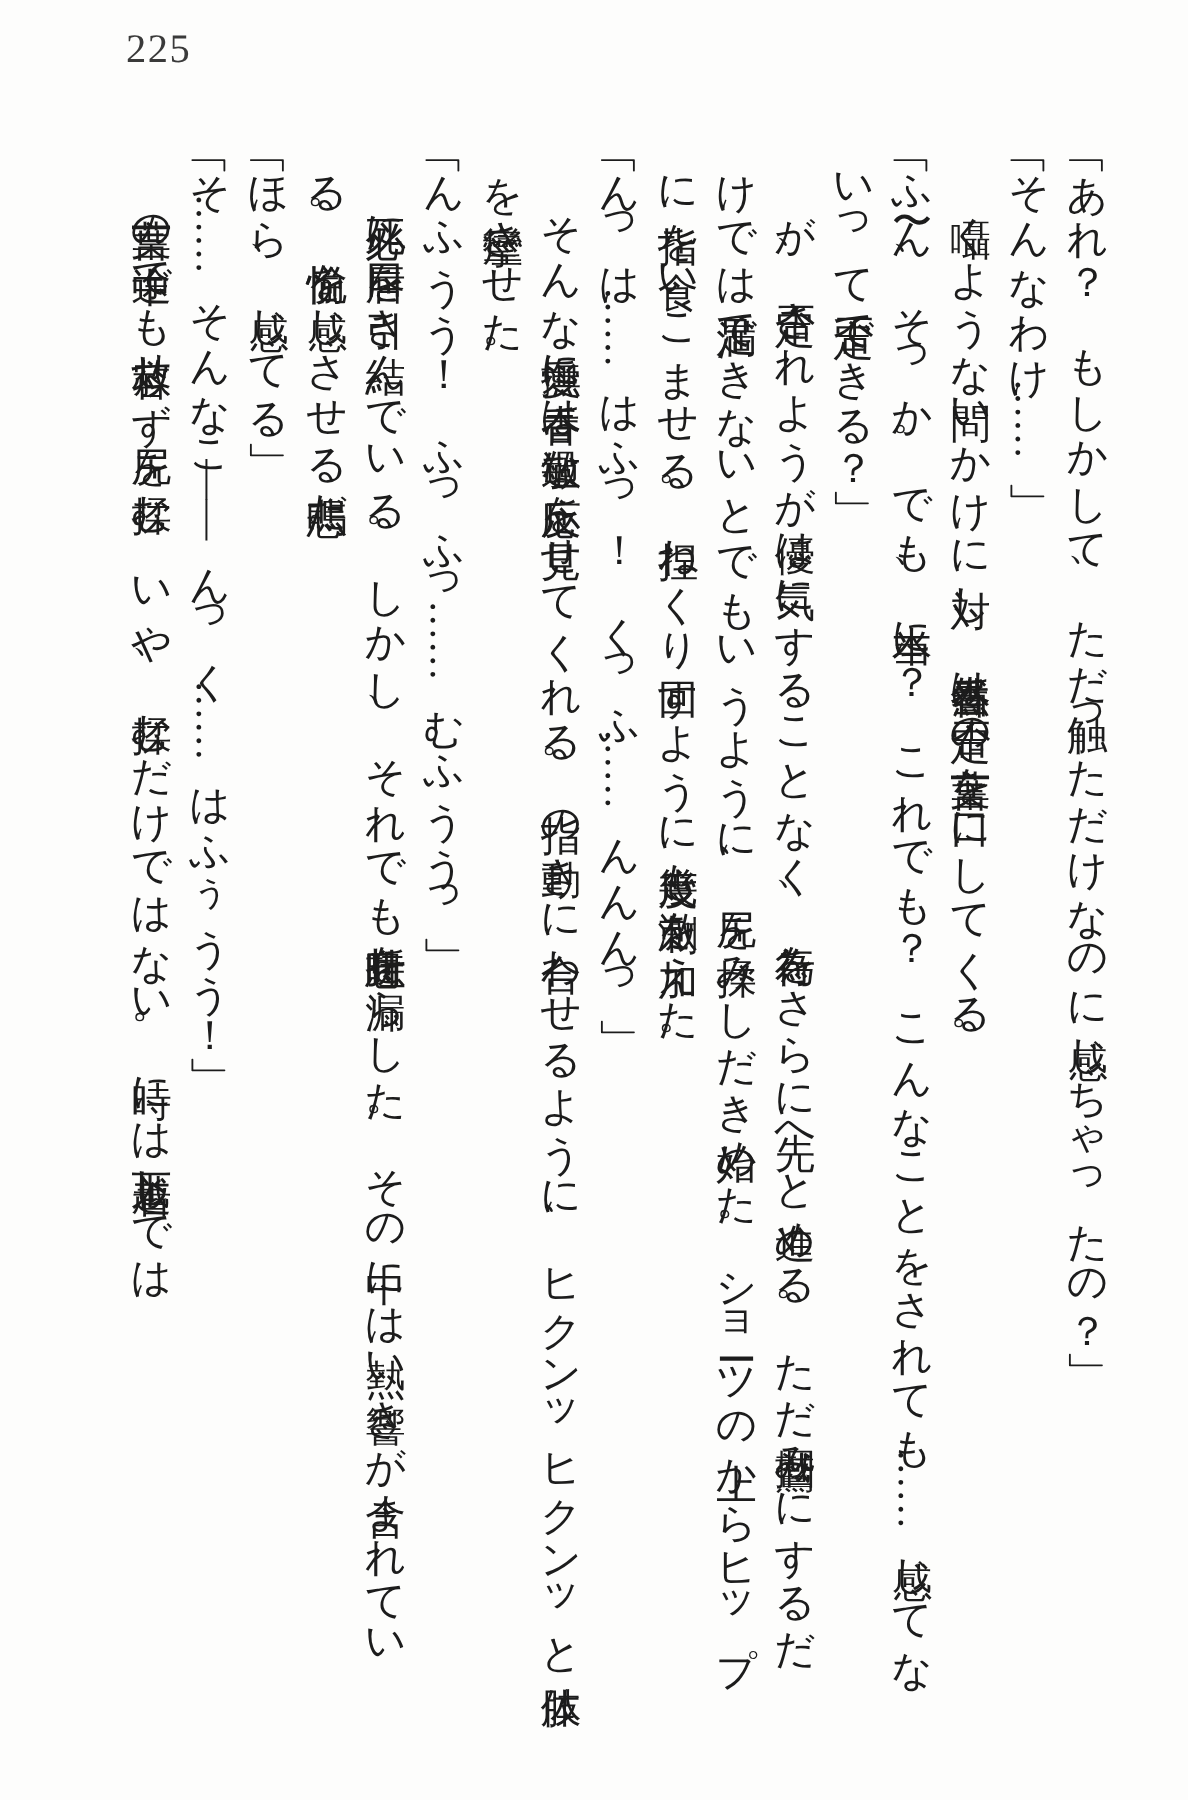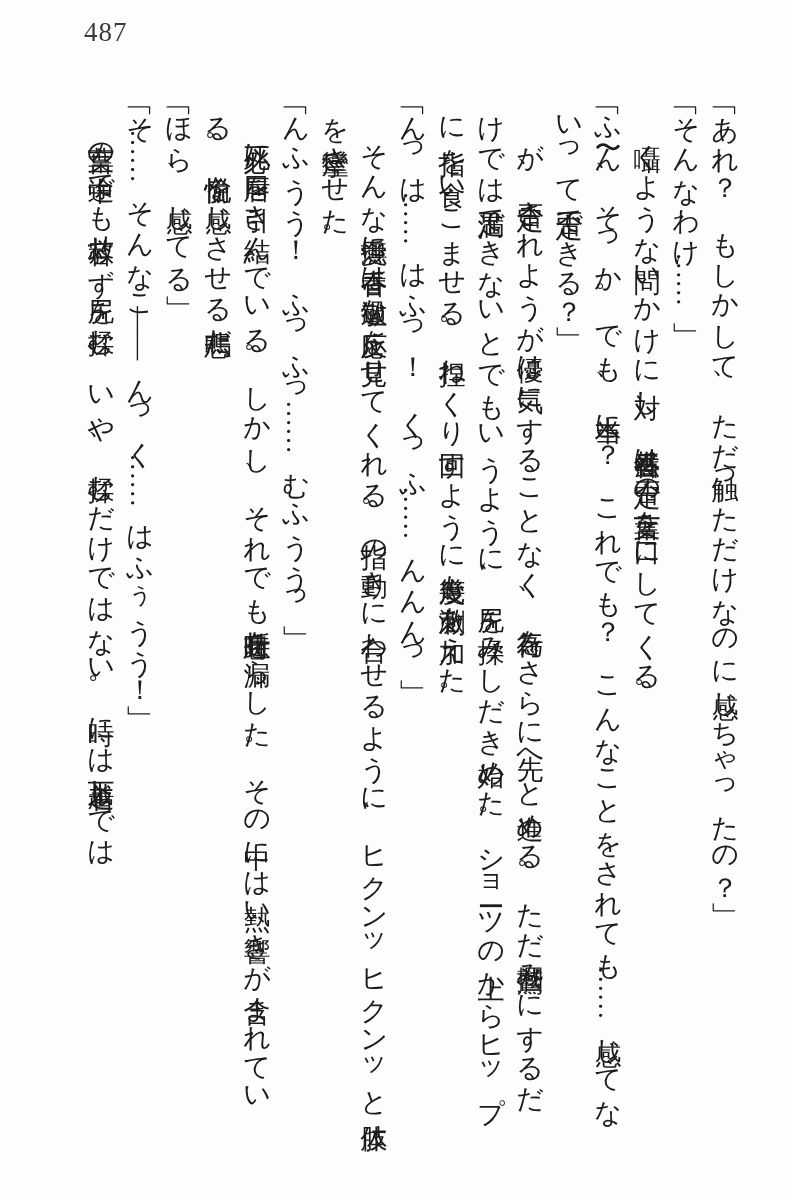--- a/index.html
+++ b/index.html
@@ -42,21 +42,21 @@
     padding: 0;
   }
   .para.indent {
     text-indent: 1em;
   }
 </style>
 </head>
 <body>
 
 <div class="page">
-  <div class="page-number">487</div>
+  <div class="page-number">225</div>
   <div class="text-block">
       <p class="para">「あれ？　もしかして、ただ触っただけなのに感じちゃったの？」</p>
       <p class="para">「そんなわけ……」</p>
       <p class="para indent">囁くような問いかけに対し、当然春香は否定の言葉を口にしてくる。</p>
       <p class="para">「ふ〜ん、そっか。でも、本当に？　これでも？　こんなことをされても……感じてないって否定できる？」</p>
       <p class="para indent">が、否定されようが優は気にすることなく、行為をさらに先へと進める。ただ鷲摑みにするだけでは満足できないとでもいうように、尻を揉みしだき始めた。ショーツの上からヒップに指を食いこませる。捏ねくり回すように幾度も刺激を加えた。</p>
       <p class="para">「んっは……はふっ！　くっふ……んんんっ」</p>
       <p class="para indent">そんな愛撫に春香は過敏な反応を見せてくれる。指の動きに合わせるように、ヒクンッヒクンッと肢体を痙攣させた。</p>
       <p class="para">「んふうう！　ふっふっ……むふううっ」</p>
       <p class="para indent">必死に口唇を引き結んでいる。しかし、それでも時折吐息を漏らした。その中には熱い響きが含まれている。愉悦を感じさせる悲鳴だ。</p>

